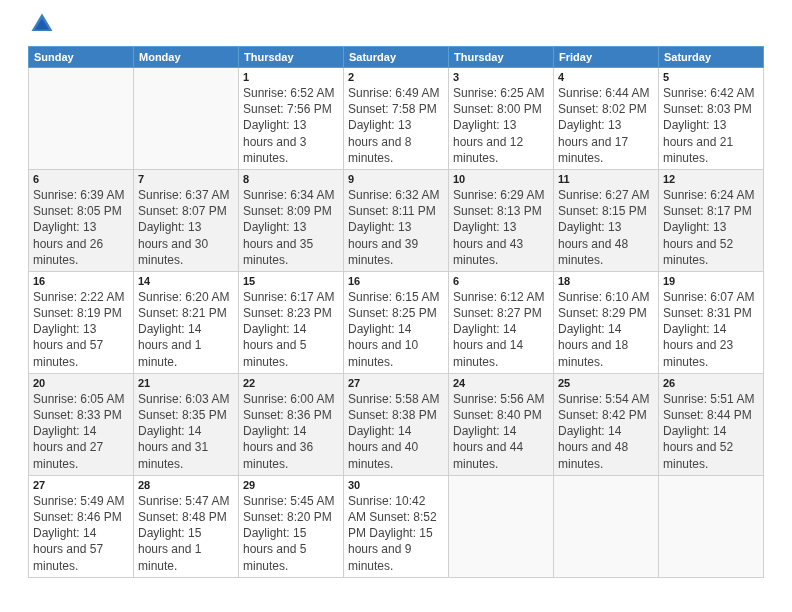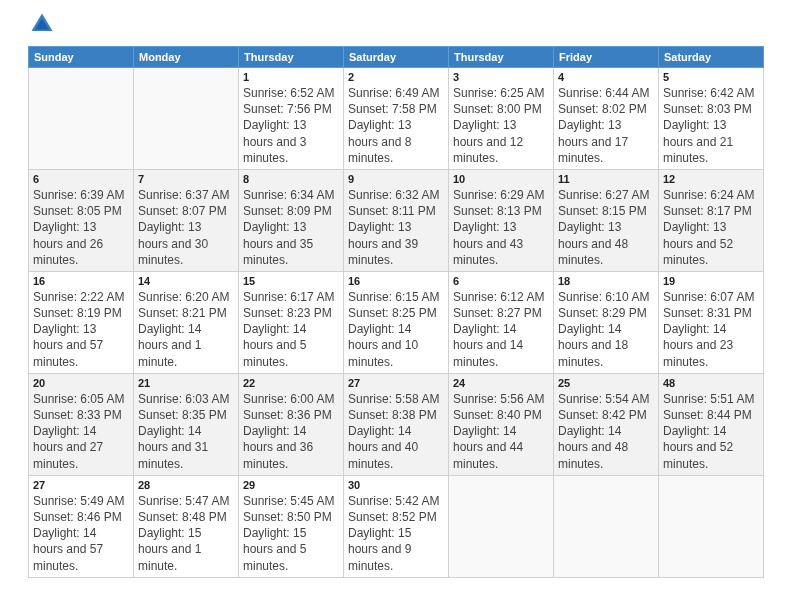--- a/index.html
+++ b/index.html
@@ -288,21 +288,21 @@
 Sunset: 8:40 PM
 Daylight: 14 hours and 44 minutes.</div>
           </td>
           <td>
             <span class="day-number">25</span>
             <div class="day-info">Sunrise: 5:54 AM
 Sunset: 8:42 PM
 Daylight: 14 hours and 48 minutes.</div>
           </td>
           <td>
-            <span class="day-number">48</span>
+            <span class="day-number">26</span>
             <div class="day-info">Sunrise: 5:51 AM
 Sunset: 8:44 PM
 Daylight: 14 hours and 52 minutes.</div>
           </td>
         </tr>
         <tr>
           <td>
             <span class="day-number">27</span>
             <div class="day-info">Sunrise: 5:49 AM
 Sunset: 8:46 PM
@@ -310,26 +310,26 @@
           </td>
           <td>
             <span class="day-number">28</span>
             <div class="day-info">Sunrise: 5:47 AM
 Sunset: 8:48 PM
 Daylight: 15 hours and 1 minute.</div>
           </td>
           <td>
             <span class="day-number">29</span>
             <div class="day-info">Sunrise: 5:45 AM
-Sunset: 8:50 PM
+Sunset: 8:20 PM
 Daylight: 15 hours and 5 minutes.</div>
           </td>
           <td>
             <span class="day-number">30</span>
-            <div class="day-info">Sunrise: 5:42 AM
+            <div class="day-info">Sunrise: 10:42 AM
 Sunset: 8:52 PM
 Daylight: 15 hours and 9 minutes.</div>
           </td>
           <td class="empty"></td>
           <td class="empty"></td>
           <td class="empty"></td>
         </tr>
       </tbody>
   </table>
 </div>

